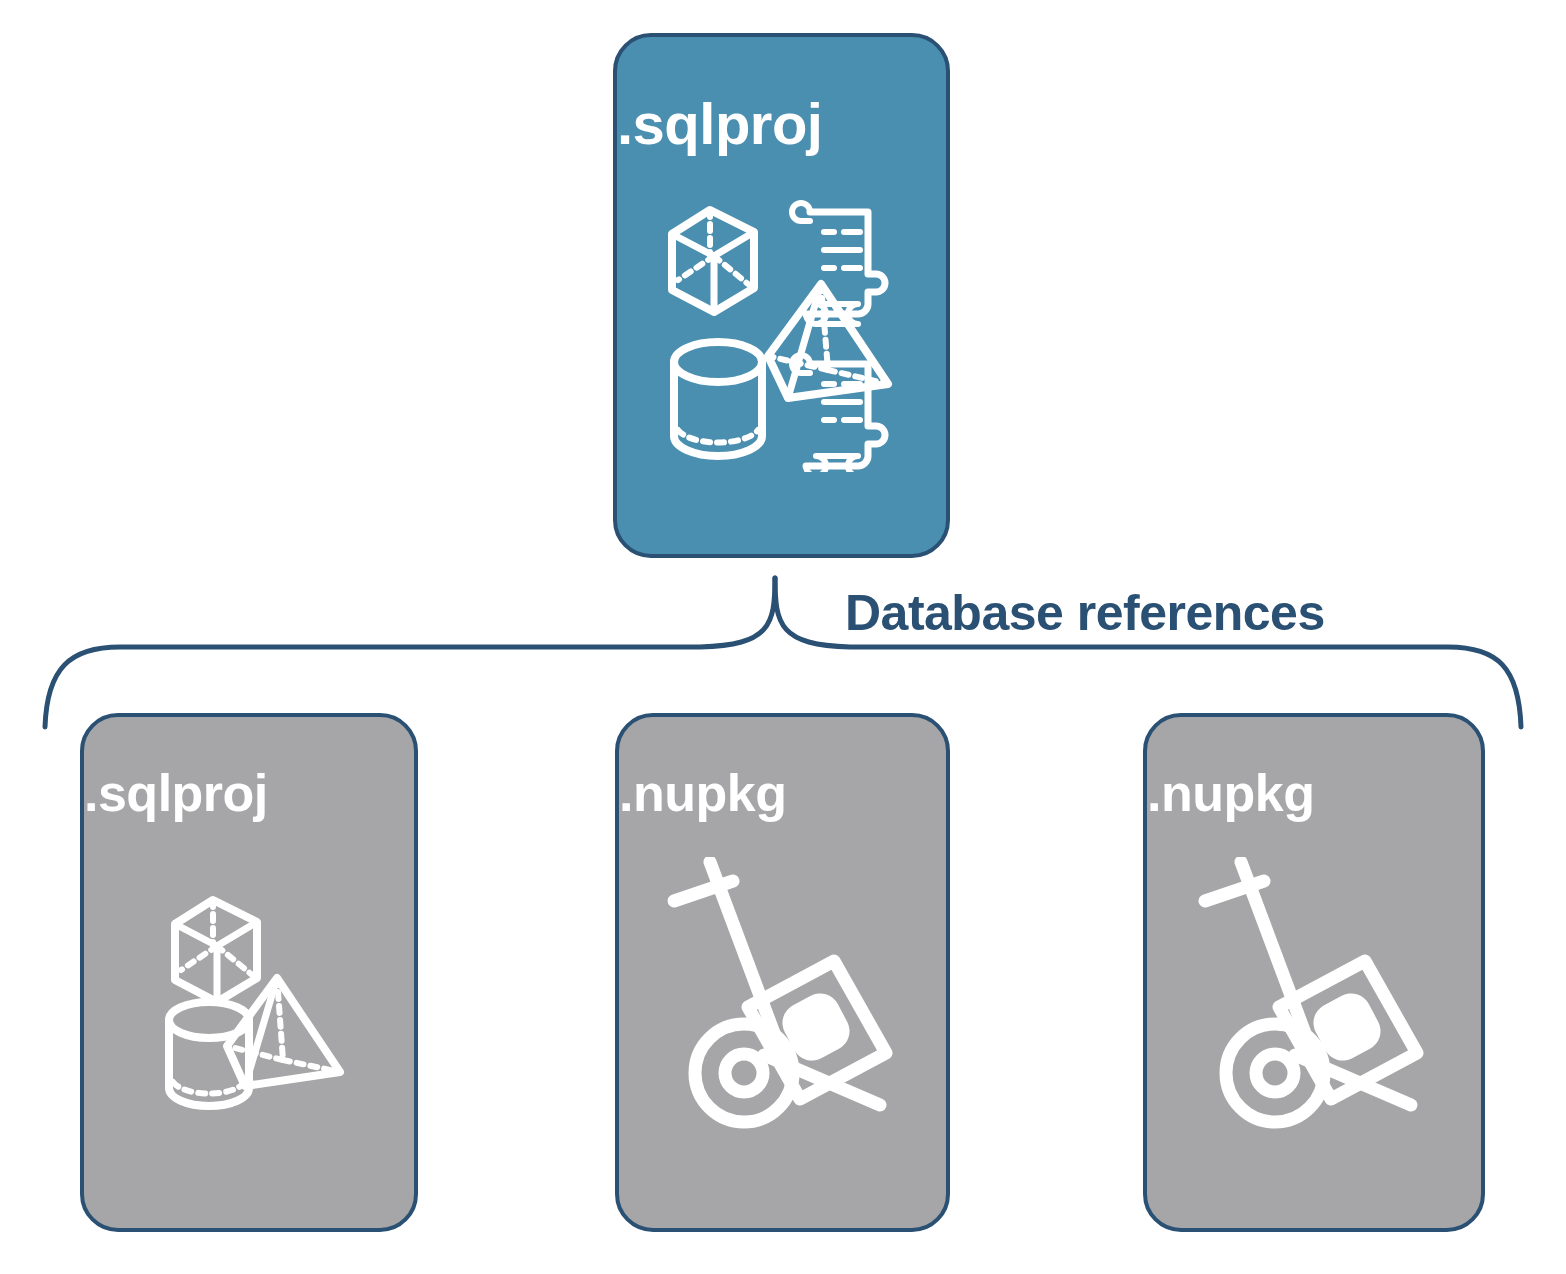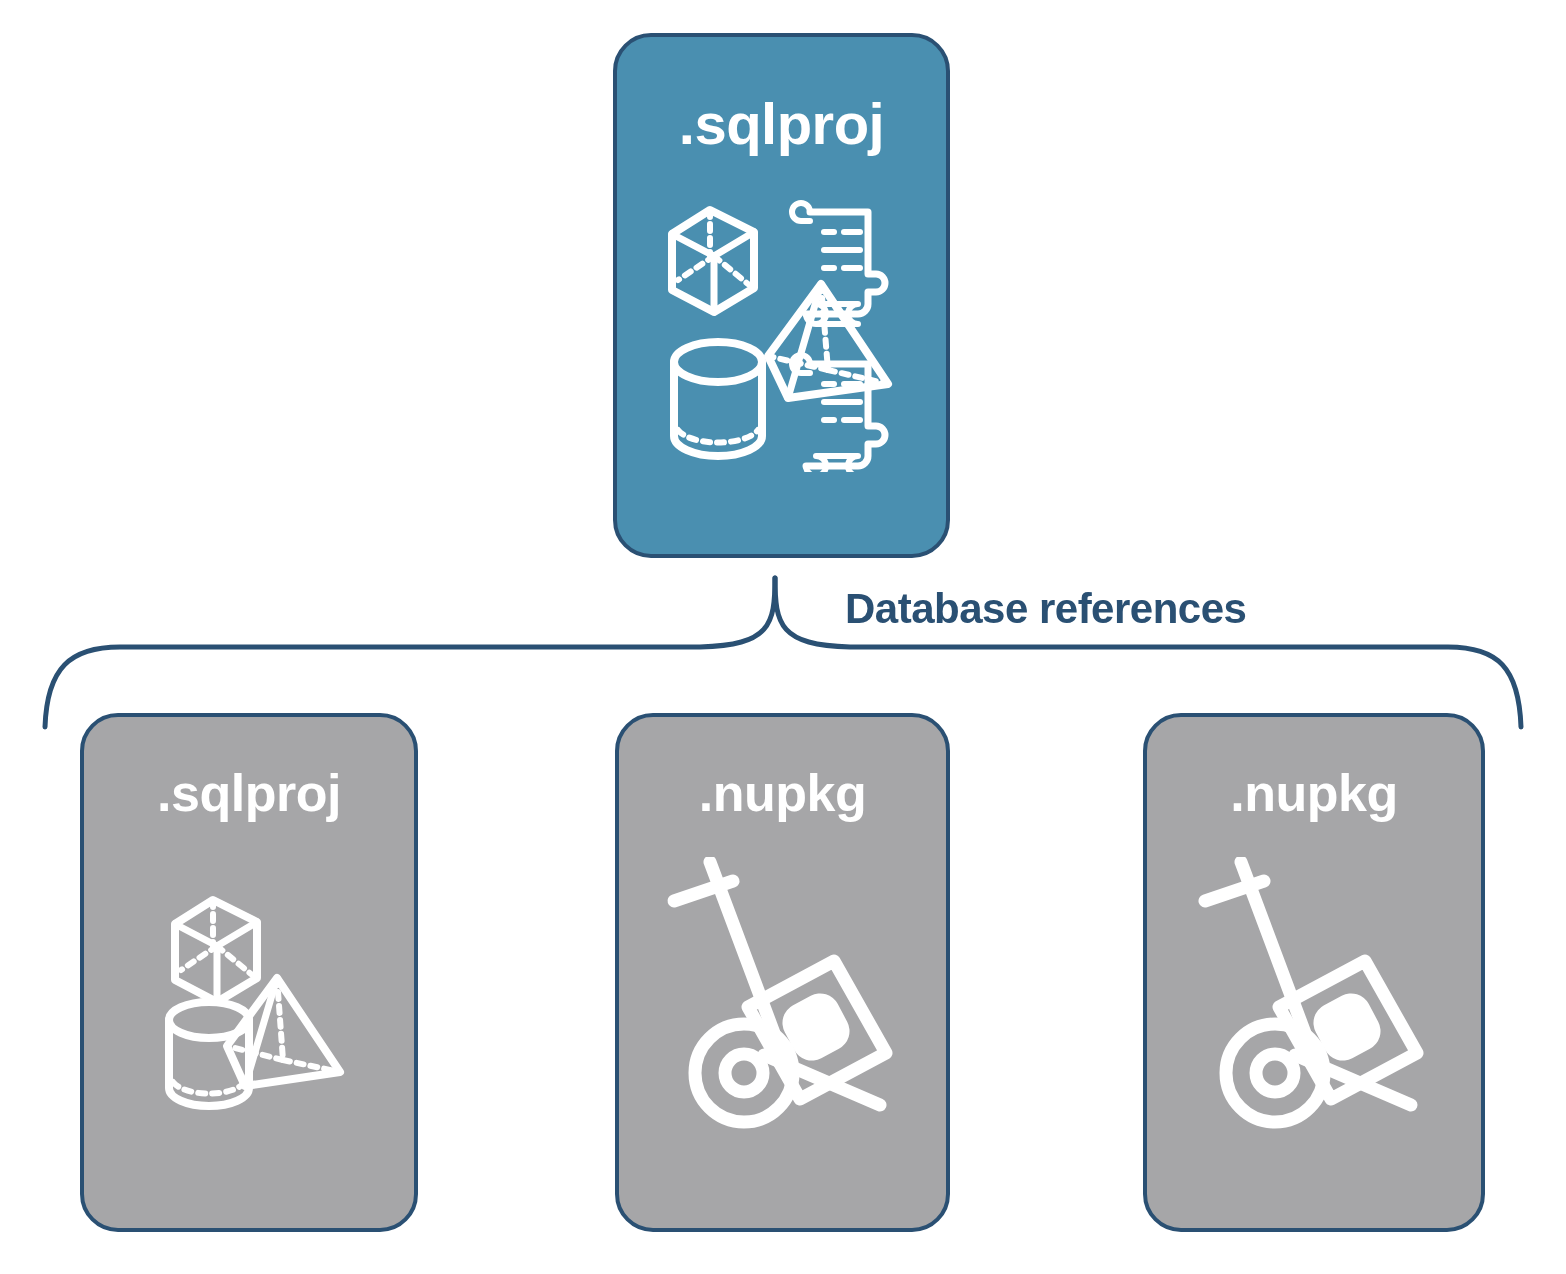--- a/index.html
+++ b/index.html
@@ -27,21 +27,21 @@
     border-radius: 38px;
     overflow: hidden;
   }
   .node.primary { background: #4a8fb0; }
   .node.secondary { background: #a6a6a8; }
 
   .node-label {
     position: absolute;
     left: 0;
     width: 100%;
-    text-align: center;
+    text-align: left;
     color: #ffffff;
     font-weight: bold;
     letter-spacing: -0.5px;
     line-height: 1;
     user-select: none;
   }
   #node-root .node-label { top: 58px; font-size: 58px; }
   .node.secondary .node-label { top: 50px; font-size: 52px; }
 
   .icon-area {
@@ -55,21 +55,21 @@
     position: absolute;
     left: 0; top: 0;
     width: 1566px; height: 1274px;
     pointer-events: none;
   }
 
   #brace-label {
     position: absolute;
     left: 845px;
     top: 588px;
-    font-size: 42px;
+    font-size: 50px;
     font-weight: bold;
     color: #2a5073;
     letter-spacing: -0.5px;
     white-space: nowrap;
     line-height: 1;
   }
 </style>
 </head>
 <body>
 

